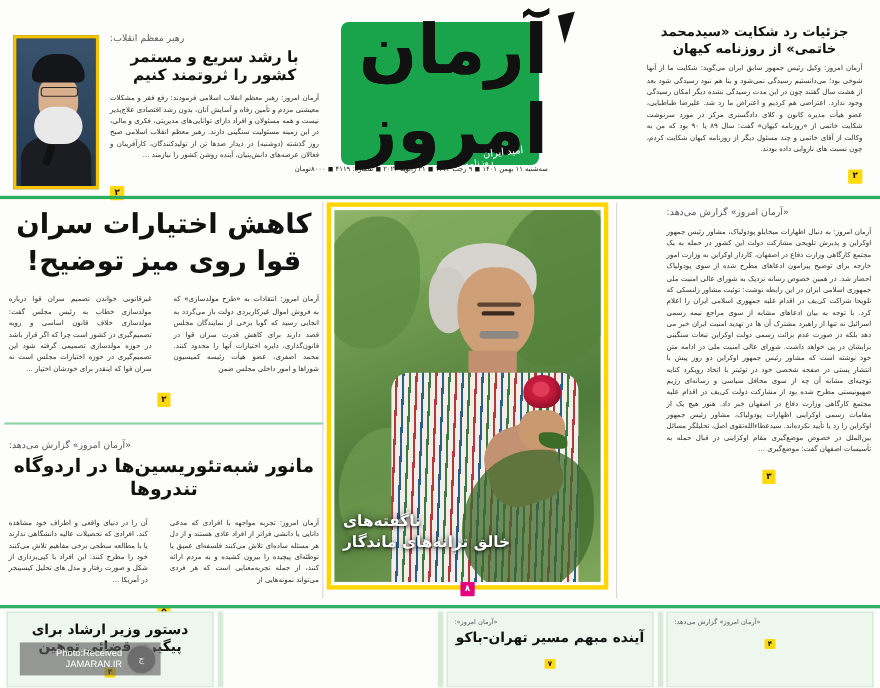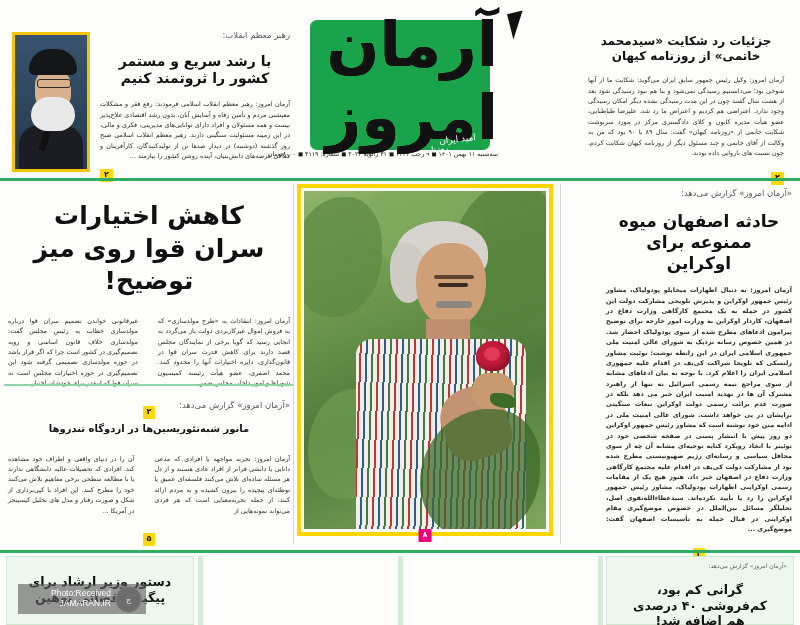--- a/index.html
+++ b/index.html
@@ -12,26 +12,26 @@
     position:relative;
   }
   .page{
     width:800px;height:625px;position:relative;
     background:#fdfdfb;
     box-sizing:border-box;
   }
 
   
   .kicker{
-    font-size:8.5px;color:#55585c;text-align:right;
+    font-size:8.5px;color:#55585c;text-align:left;
     line-height:1.3;margin:0 0 3px 0;font-weight:normal;
   }
   .headline{
     font-weight:bold;color:#111;text-align:center;
-    line-height:1.22;margin:12px;
+    line-height:1.22;margin:0;
   }
   .body-text{
     font-size:6.4px;line-height:1.62;color:#2a2a2a;
     text-align:justify;text-justify:inter-word;
   }
   .badge{
     display:inline-block;background:#ffd90a;color:#111;
     font-size:8px;font-weight:bold;line-height:1;
     padding:2px 4px 3px 4px;border-radius:1px;
   }
@@ -181,28 +181,28 @@
   }
   .cols2 > div{flex:1;}
   .colrule{
     width:1px;background:#cfcfcf;align-self:stretch;
   }
 
   
   .art-l2{
     position:absolute;left:8px;top:216px;width:282px;
   }
-  .art-l2 .headline{font-size:10px;}
+  .art-l2 .headline{font-size:17px;}
 
   
   .art-r1{
     position:absolute;right:8px;top:4px;width:186px;
   }
   .art-r1 .headline{font-size:17px;}
-  .art-r1 .body-text{margin-top:7px;font-weight:bold;}
+  .art-r1 .body-text{margin-top:7px;}
 
   .vline{
     position:absolute;width:1px;background:#d7d7d7;
   }
 
   
   .botband{position:absolute;left:0;top:556px;width:800px;height:69px;}
   .botcell{
     position:absolute;top:0;height:69px;
     background:#eef7ee;border:1px solid #cfe6cf;box-sizing:border-box;
@@ -327,29 +327,32 @@
         <div class="man-neck"></div>
         <div class="man-shirt"></div>
         <div class="leafA"></div>
         <div class="stem"></div>
         <div class="man-arm"></div>
         <div class="man-hand"></div>
         <div class="leafB"></div>
         <div class="rose"></div>
         <div class="rose2"></div>
         <div class="foliage f3"></div>
+        <div class="photo-caption">
+          <div>ناگفته‌های</div>
+          <div>خالق ترانه‌های ماندگار</div>
+        </div>
       </div>
       <div class="photo-badge">
         <span class="badge badge-pink">۸</span>
       </div>
     </div>
 
     <div class="art-r1">
       <div class="kicker">«آرمان امروز» گزارش می‌دهد:</div>
-      <h2 class="headline">حادثه اصفهان میوه ممنوعه برای اوکراین</h2>
       <p class="body-text">آرمان امروز: به دنبال اظهارات میخایلو پودولیاک، مشاور رئیس جمهور اوکراین و پذیرش تلویحی مشارکت دولت این کشور در حمله به یک مجتمع کارگاهی وزارت دفاع در اصفهان، کاردار اوکراین به وزارت امور خارجه برای توضیح پیرامون ادعاهای مطرح شده از سوی پودولیاک احضار شد. در همین خصوص رسانه نزدیک به شورای عالی امنیت ملی جمهوری اسلامی ایران در این رابطه نوشت: توئیت مشاور زلنسکی که تلویحا شراکت کی‌یف در اقدام علیه جمهوری اسلامی ایران را اعلام کرد. با توجه به بیان ادعاهای مشابه از سوی مراجع نیمه رسمی اسرائیل نه تنها از راهبرد مشترک آن ها در تهدید امنیت ایران خبر می دهد بلکه در صورت عدم برائت رسمی دولت اوکراین تبعات سنگینی برایشان در پی خواهد داشت. شورای عالی امنیت ملی در ادامه متن خود نوشته است که مشاور رئیس جمهور اوکراین دو روز پیش با انتشار پستی در صفحه شخصی خود در توئیتر با اتخاذ رویکرد کنایه توجیه‌ای مشابه آن چه از سوی محافل سیاسی و رسانه‌ای رژیم صهیونیستی مطرح شده بود از مشارکت دولت کی‌یف در اقدام علیه مجتمع کارگاهی وزارت دفاع در اصفهان خبر داد. هنوز هیچ یک از مقامات رسمی اوکراینی اظهارات پودولیاک، مشاور رئیس جمهور اوکراین را رد یا تأیید نکرده‌اند. سیدعطاءالله‌تقوی اصل، تحلیلگر مسائل بین‌الملل در خصوص موضع‌گیری مقام اوکراینی در قبال حمله به تأسیسات اصفهان گفت: موضع‌گیری ...</p>
       <div class="badge-wrap">
         <span class="badge">۳</span>
       </div>
     </div>
 
     <div class="vline" style="left:293px;top:0;height:360px;"></div>
     <div class="vline" style="left:560px;top:0;height:360px;"></div>
   </div>
 
@@ -360,25 +363,31 @@
       <div class="kicker"></div>
       <h3 class="headline">دستور وزیر ارشاد برای پیگیری قضائی توهین</h3>
       <div class="badge-wrap">
         <span class="badge">۴</span>
       </div>
     </div>
     <div class="gutter" style="left:198px;"></div>
 
     <div class="gutter" style="left:398px;"></div>
 
+    <div class="botcell" style="left:406px;width:188px;">
+      <div class="kicker">«آرمان امروز»:</div>
+      <h3 class="headline">آینده مبهم مسیر تهران-باکو</h3>
+      <div class="badge-wrap">
+        <span class="badge">۷</span>
+      </div>
+    </div>
     <div class="gutter" style="left:598px;"></div>
 
     <div class="botcell" style="left:606px;width:188px;">
       <div class="kicker">«آرمان امروز» گزارش می‌دهد:</div>
-      <h3 class="headline">گرانی کم بود، کم‌فروشی ۴۰ درصدی هم اضافه شد!</h3>
       <div class="badge-wrap">
         <span class="badge">۴</span>
       </div>
     </div>
   </div>
 
   <div class="watermark">
     <div class="wm-logo">ج</div>
     <div class="wm-text">
       <div>Photo:Received</div>

